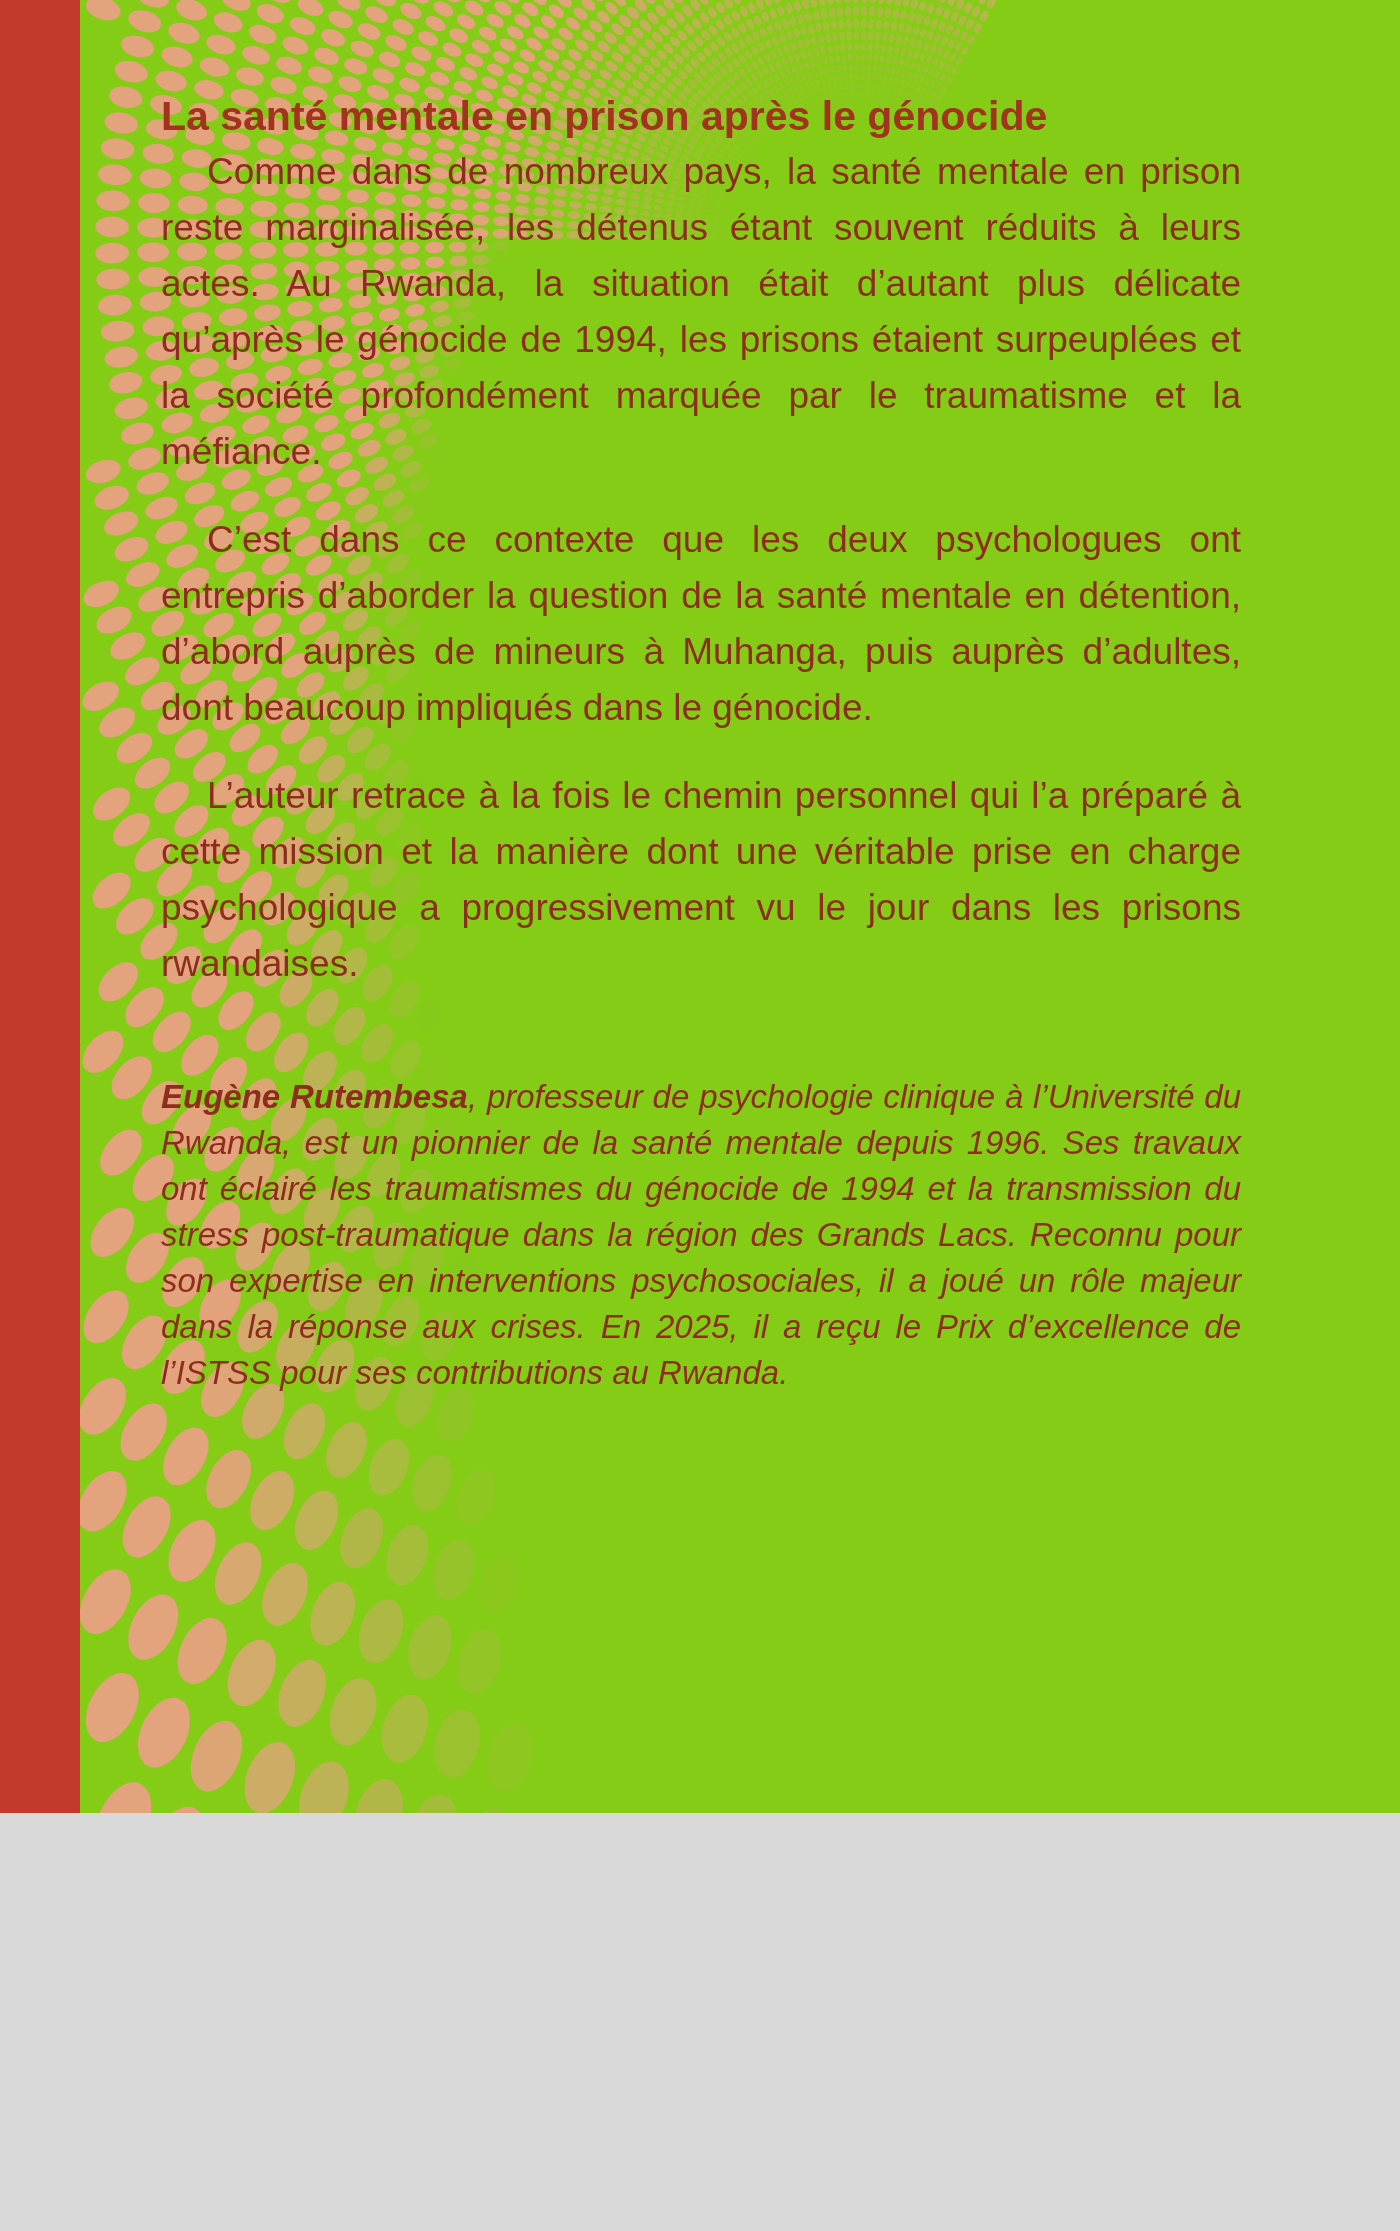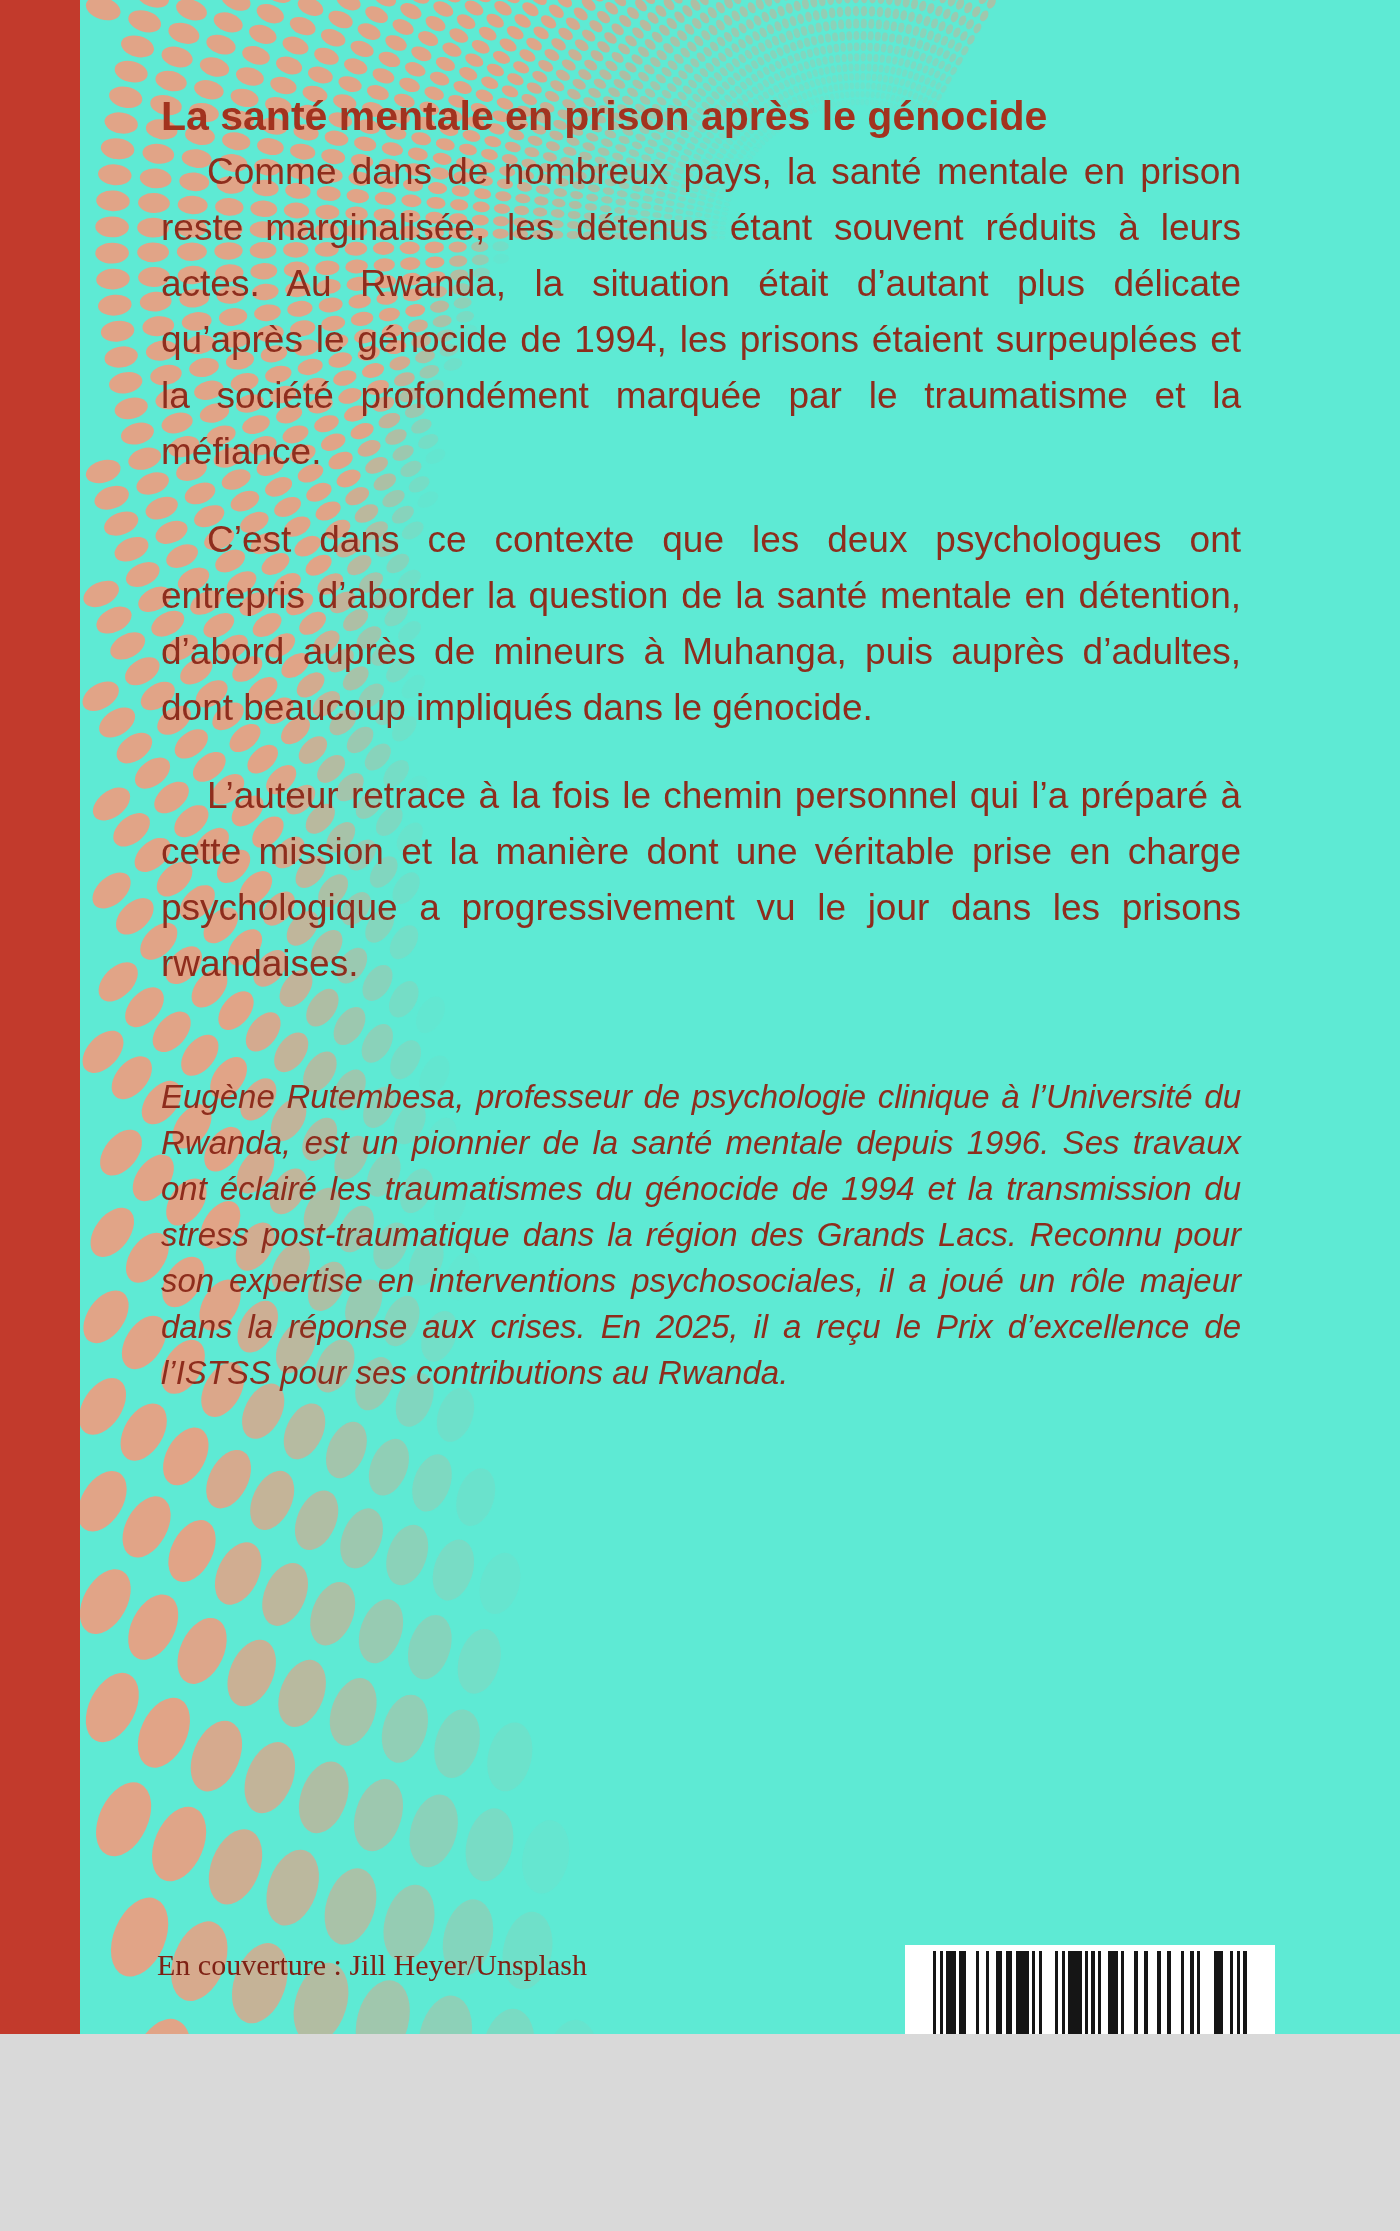--- a/index.html
+++ b/index.html
@@ -1,31 +1,31 @@
 <!DOCTYPE html>
 <html lang="fr" style="--accent-red: #c23a2c; --dot: #e8a083; --title-text: #a2331f; --body-text: #8e2d1d; --footer-text: #7e2114; --barcode-black: #151515;"><head>
 <meta charset="utf-8">
 <style>
   html,body{margin:0;padding:0;background:#d9d9d9;}
   .page{
-    position:relative;width:1400px;height:2034px;background:#5eead4;overflow:hidden;
+    position:relative;width:1400px;height:1813px;background:#84cc16;overflow:hidden;
     font-family:"Liberation Sans",sans-serif;
   }
   #dots{position:absolute;left:0;top:0;pointer-events:none;}
   .spine{position:absolute;left:0;top:0;width:80px;height:2231px;background:var(--accent-red,#c23a2c);}
   .content{position:absolute;left:161px;top:88px;width:1080px;}
   h1.title{margin:0;font-size:41px;line-height:56px;font-weight:700;color:var(--title-text,#a2331f);}
   h1.title .tl{display:block;white-space:nowrap;}
   p.body{margin:0;font-size:37px;line-height:56px;color:var(--body-text,#8e2d1d);
     text-align:justify;text-indent:46px;}
   p.body.first{margin-top:116px;}
   p.body + p.body{margin-top:32px;}
   .bio{margin-top:82px;font-size:33px;line-height:46px;font-style:italic;
     color:var(--body-text,#8e2d1d);text-align:justify;}
-  .bio-name{font-weight:400;}
+  .bio-name{font-weight:700;}
   .credit{position:absolute;left:157px;top:1948px;font-family:"Liberation Serif",serif;
     font-size:30px;color:var(--footer-text,#7e2114);}
   .isbn{position:absolute;left:161px;top:2038px;font-family:"Liberation Serif",serif;
     font-size:32px;color:var(--footer-text,#7e2114);}
   .price{position:absolute;left:161px;top:2108px;font-family:"Liberation Serif",serif;
     font-size:42px;color:var(--footer-text,#7e2114);}
   .barcode{position:absolute;left:905px;top:1945px;width:370px;height:192px;background:#ffffff;
     display:flex;flex-direction:column;align-items:center;justify-content:flex-start;gap:8px;}
   #barcode-svg{shape-rendering:crispEdges;margin-top:6px;}
   .bc-digits{font-family:"DejaVu Sans Mono",monospace;font-size:28px;letter-spacing:5px;

